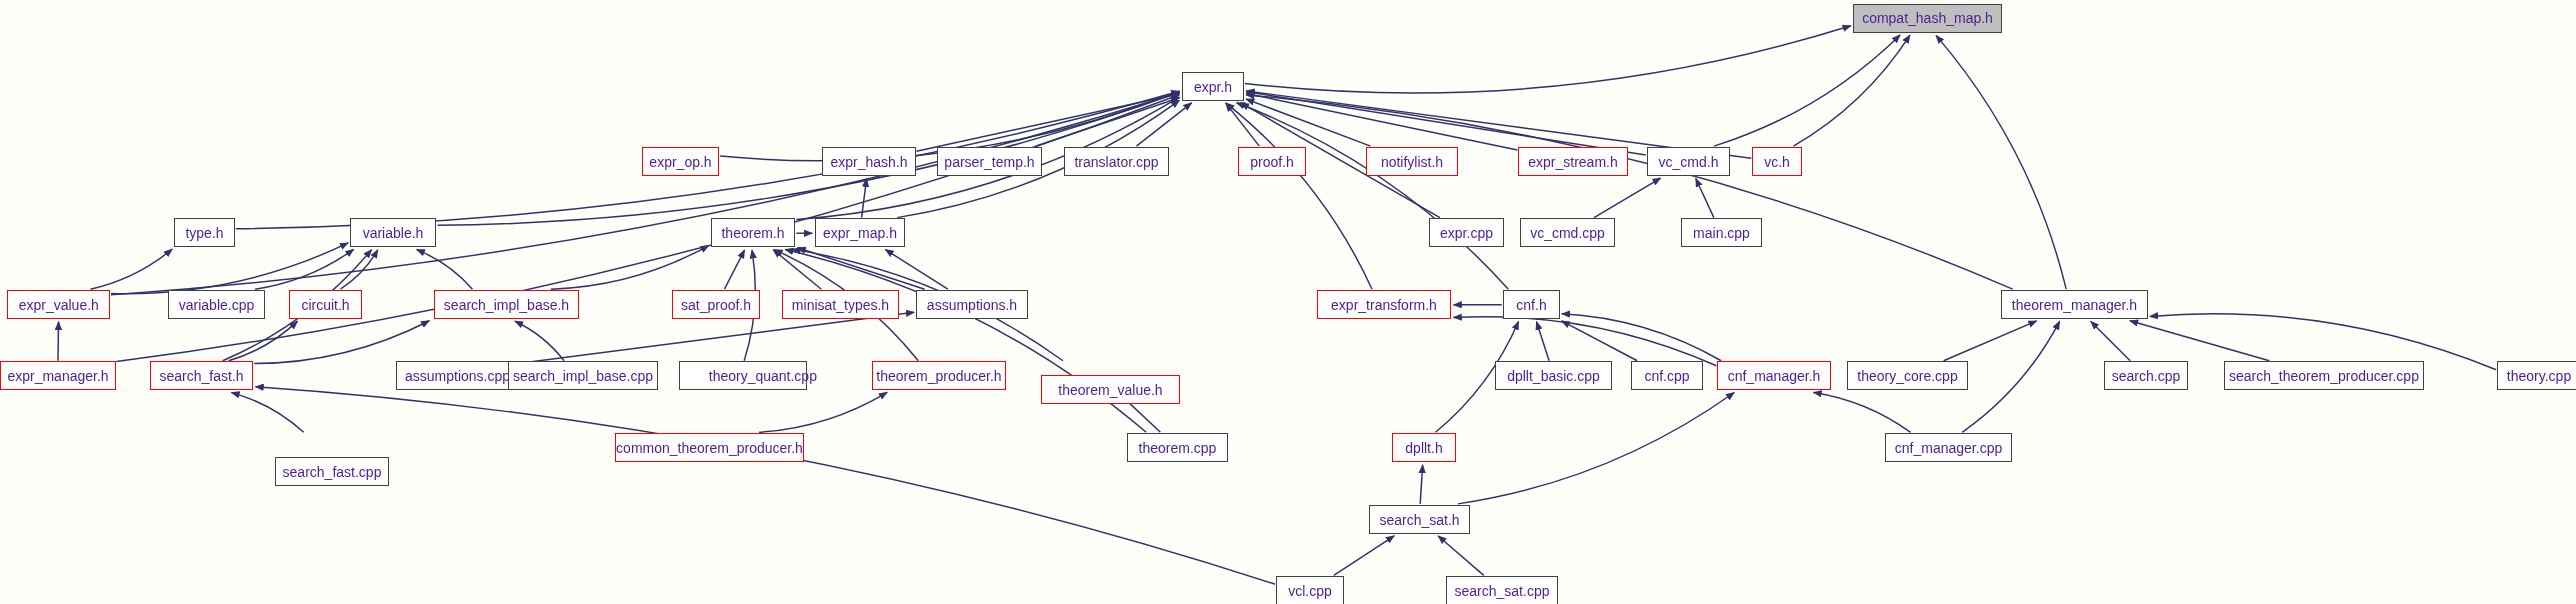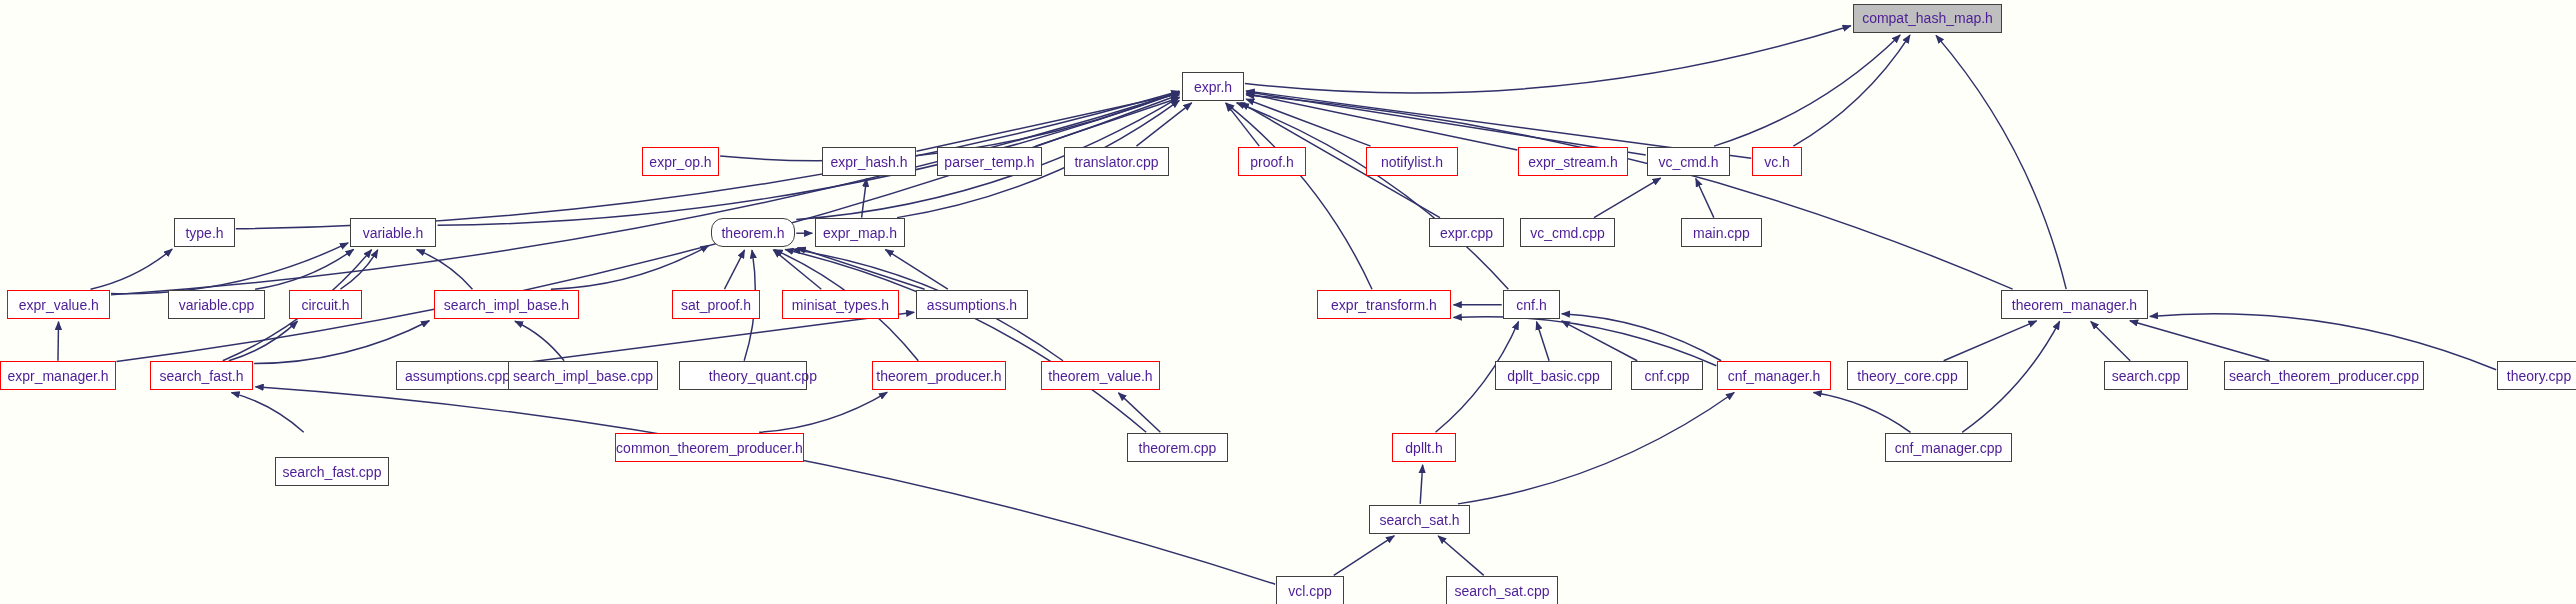--- a/index.html
+++ b/index.html
@@ -154,21 +154,21 @@
       </div>
       <div class="node red" style="left: 1752px; top: 147px; width: 50px;">
         <span>vc.h</span>
       </div>
       <div class="node" style="left: 174px; top: 218px; width: 61px;">
         <span>type.h</span>
       </div>
       <div class="node" style="left: 350px; top: 218px; width: 86px;">
         <span>variable.h</span>
       </div>
-      <div class="node thick" style="left: 711px; top: 218px; width: 84px; border-radius: 12px;">
+      <div class="node thick" style="left: 711px; top: 218px; width: 84px;">
         <span>theorem.h</span>
       </div>
       <div class="node" style="left: 815px; top: 218px; width: 90px;">
         <span>expr_map.h</span>
       </div>
       <div class="node" style="left: 1429px; top: 218px; width: 75px; text-align: center;">
         <span>expr.cpp</span>
       </div>
       <div class="node" style="left: 1520px; top: 218px; width: 95px;">
         <span>vc_cmd.cpp</span>
@@ -217,21 +217,21 @@
       </div>
       <div class="node" style="left: 508px; top: 361px; width: 150px;">
         <span>search_impl_base.cpp</span>
       </div>
       <div class="node thick" style="left: 679px; top: 361px; width: 128px; padding-left: 48px;">
         <span>theory_quant.cpp</span>
       </div>
       <div class="node red" style="left: 872px; top: 361px; width: 134px;">
         <span>theorem_producer.h</span>
       </div>
-      <div class="node red" style="left: 1041px; top: 361px; width: 119px;">
+      <div class="node red" style="left: 1041px; top: 375px; width: 139px;">
         <span>theorem_value.h</span>
       </div>
       <div class="node" style="left: 1495px; top: 361px; width: 117px;">
         <span>dpllt_basic.cpp</span>
       </div>
       <div class="node" style="left: 1631px; top: 361px; width: 72px;">
         <span>cnf.cpp</span>
       </div>
       <div class="node red" style="left: 1717px; top: 361px; width: 114px;">
         <span>cnf_manager.h</span>

